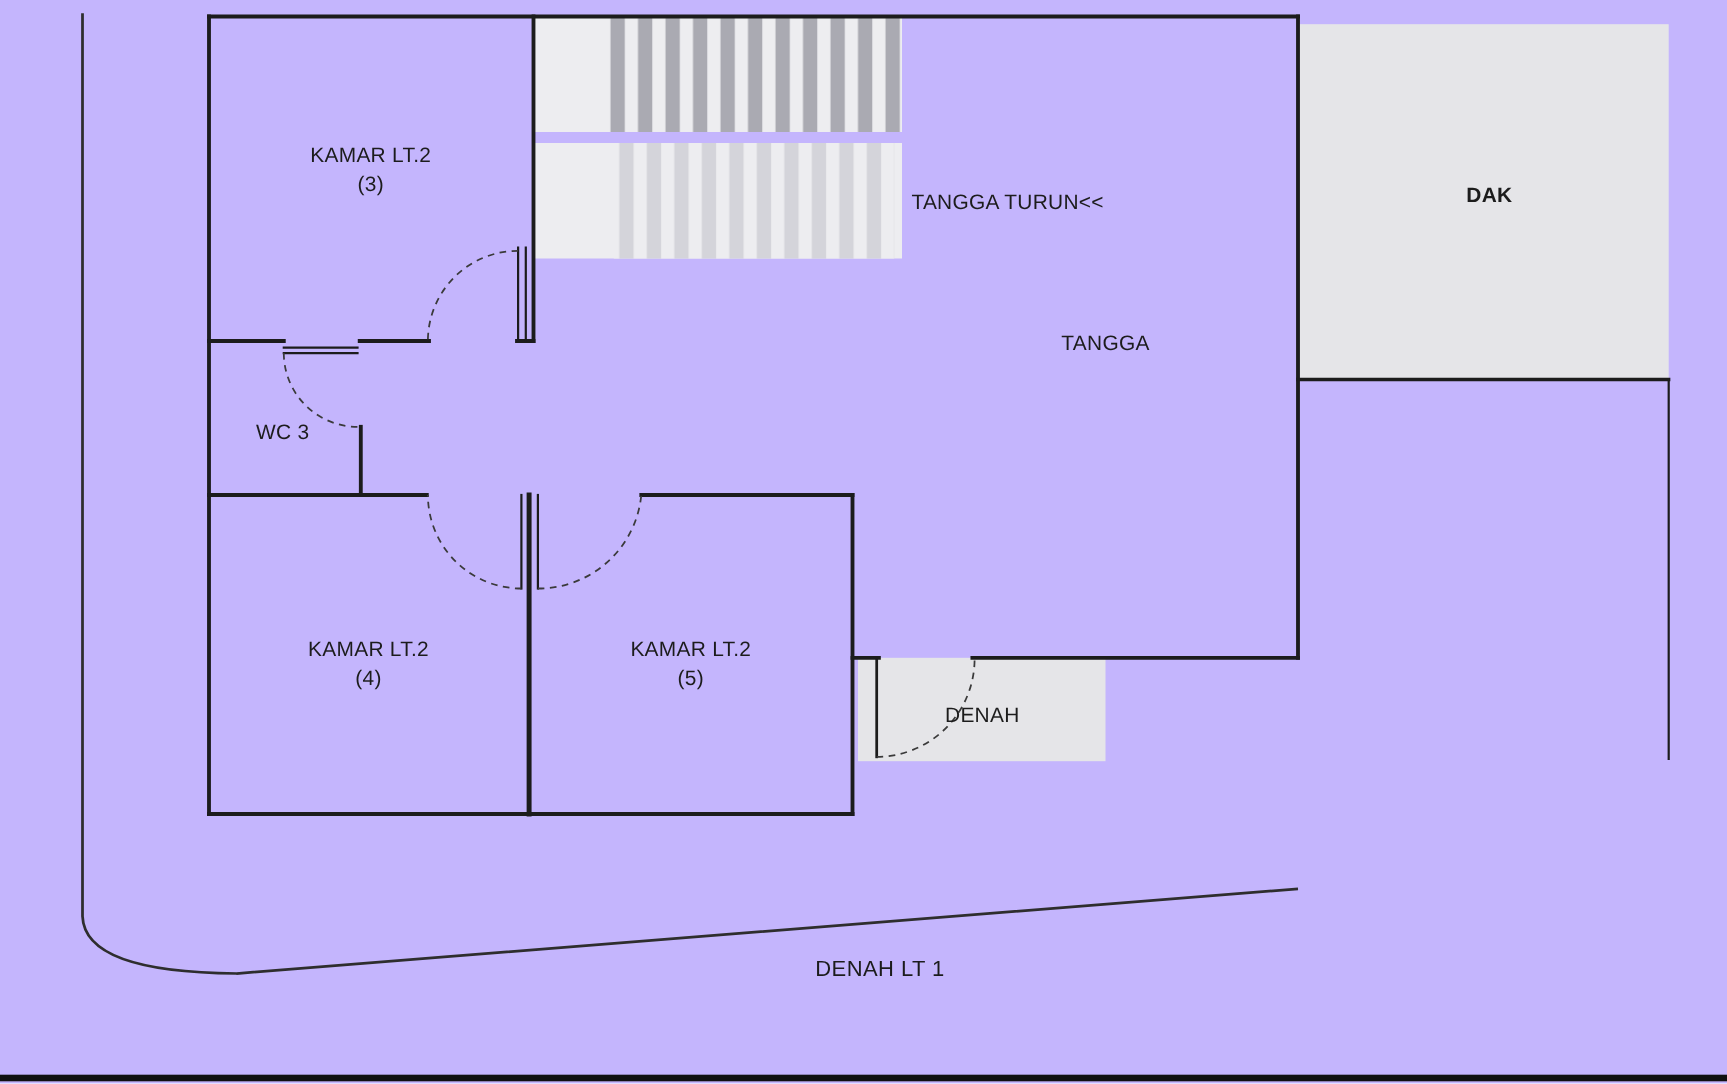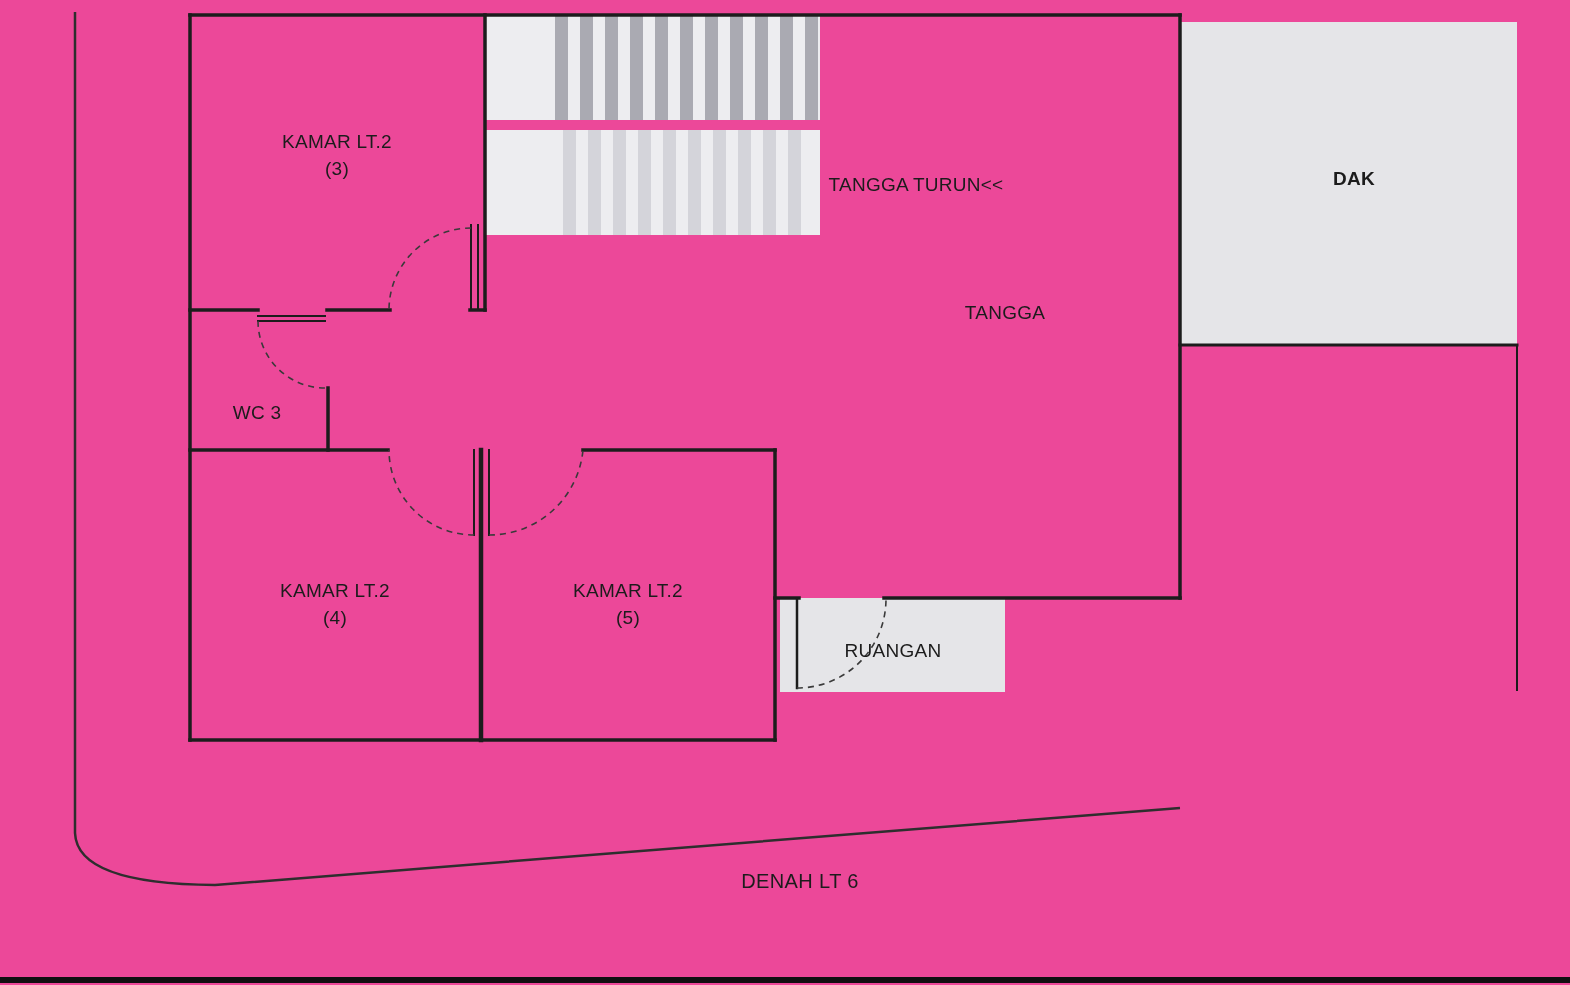--- a/index.html
+++ b/index.html
@@ -1,19 +1,19 @@
 <!DOCTYPE html>
 <html><head>
 <meta charset="utf-8">
 <style>
   html,body{margin:0;padding:0;background:#ffffff;}
   .plan{
     position:relative;
     width:1570px;height:985px;
-    background:#ec4899;
+    background:#c4b5fd;
     overflow:hidden;
     font-family:"Liberation Sans",sans-serif;
   }
   .plan svg{position:absolute;left:0;top:0;}
   .label{
     position:absolute;
     transform:translateX(-50%);
     font-family:"Liberation Sans",sans-serif;
     font-size:19px;
     color:#1c1c1c;
@@ -94,29 +94,29 @@
     <div>KAMAR LT.2</div>
     <div>(3)</div>
   </div>
 
   <div class="label" style="left:916px;top:171px;text-align:right;">TANGGA TURUN&lt;&lt;</div>
 
   <div class="label" style="left:1354px;top:165px;font-weight:bold;">DAK</div>
 
   <div class="label" style="left:1005px;top:299px;">TANGGA</div>
 
-  <div class="label" style="left:257px;top:380px;margin-top:19px;">WC 3</div>
+  <div class="label" style="left:257px;top:380px;">WC 3</div>
 
   <div class="label" style="left:335px;top:577px;">
     <div>KAMAR LT.2</div>
     <div>(4)</div>
   </div>
 
   <div class="label" style="left:628px;top:577px;">
     <div>KAMAR LT.2</div>
     <div>(5)</div>
   </div>
 
-  <div class="label" style="left:893px;top:637px;">RUANGAN</div>
+  <div class="label" style="left:893px;top:637px;">DENAH</div>
 
-  <div class="label title" style="left:800px;top:868px;">DENAH LT 6</div>
+  <div class="label title" style="left:800px;top:868px;">DENAH LT 1</div>
 
 </div>
 
 </body></html>

